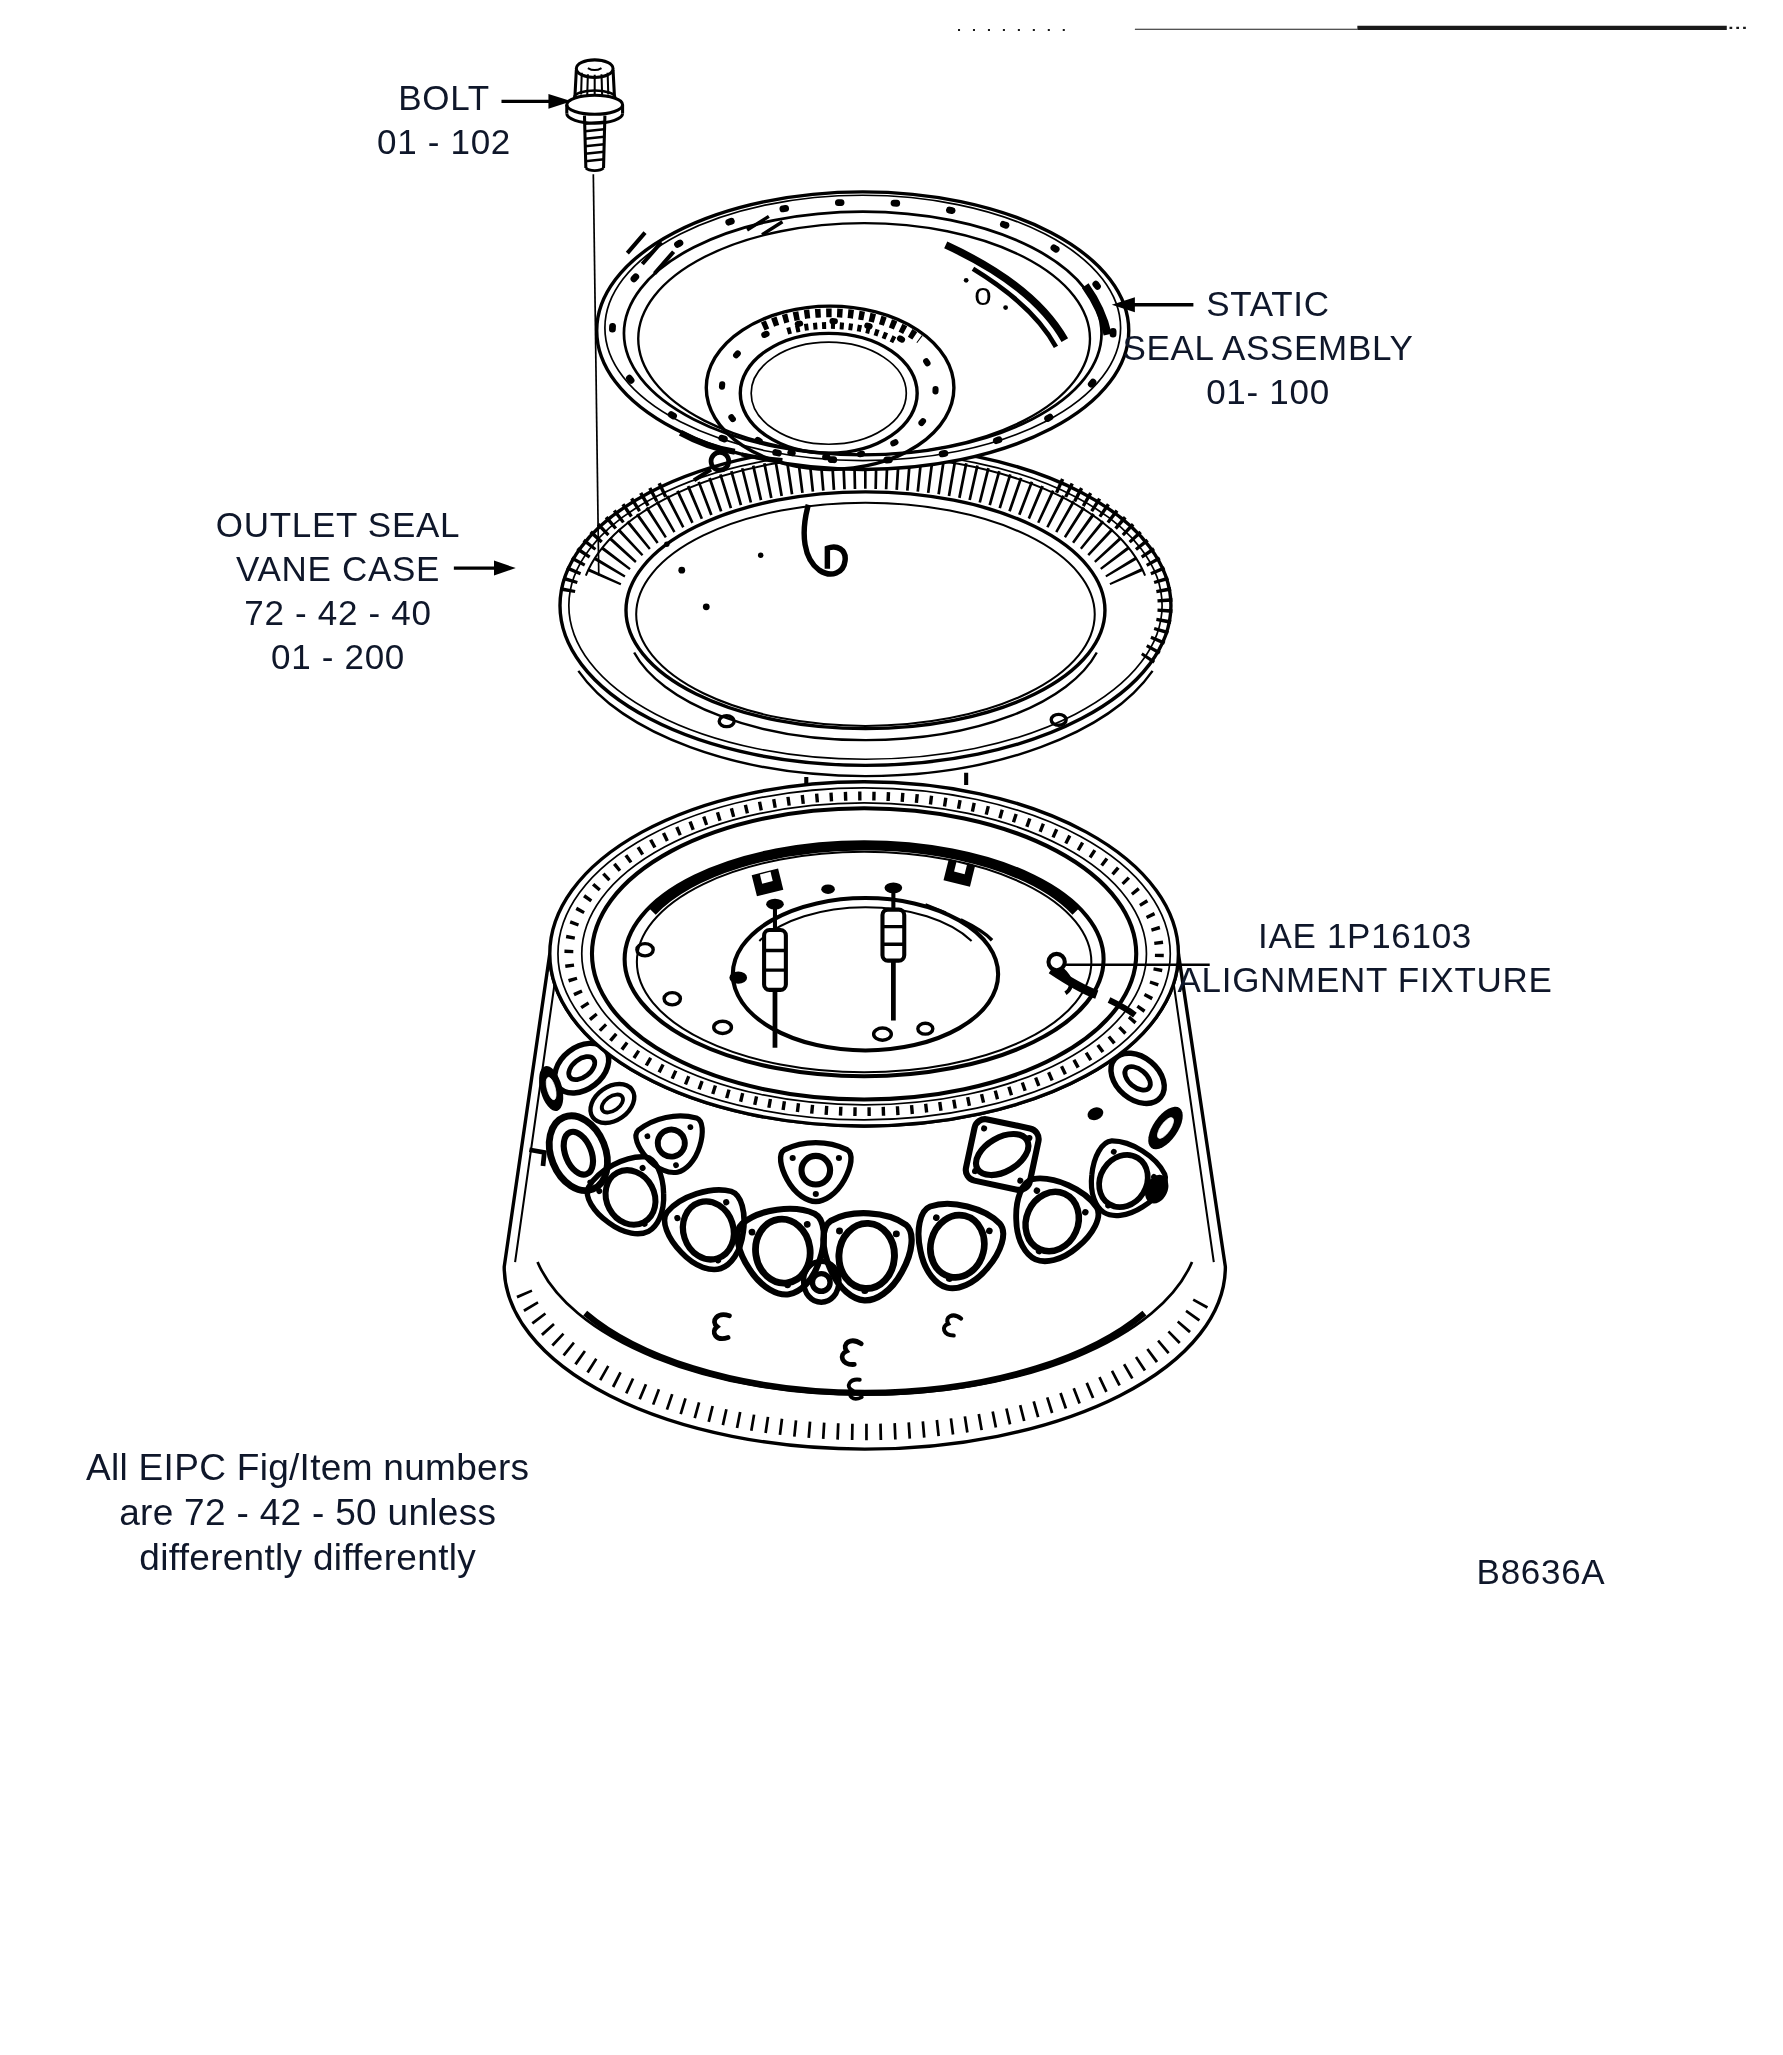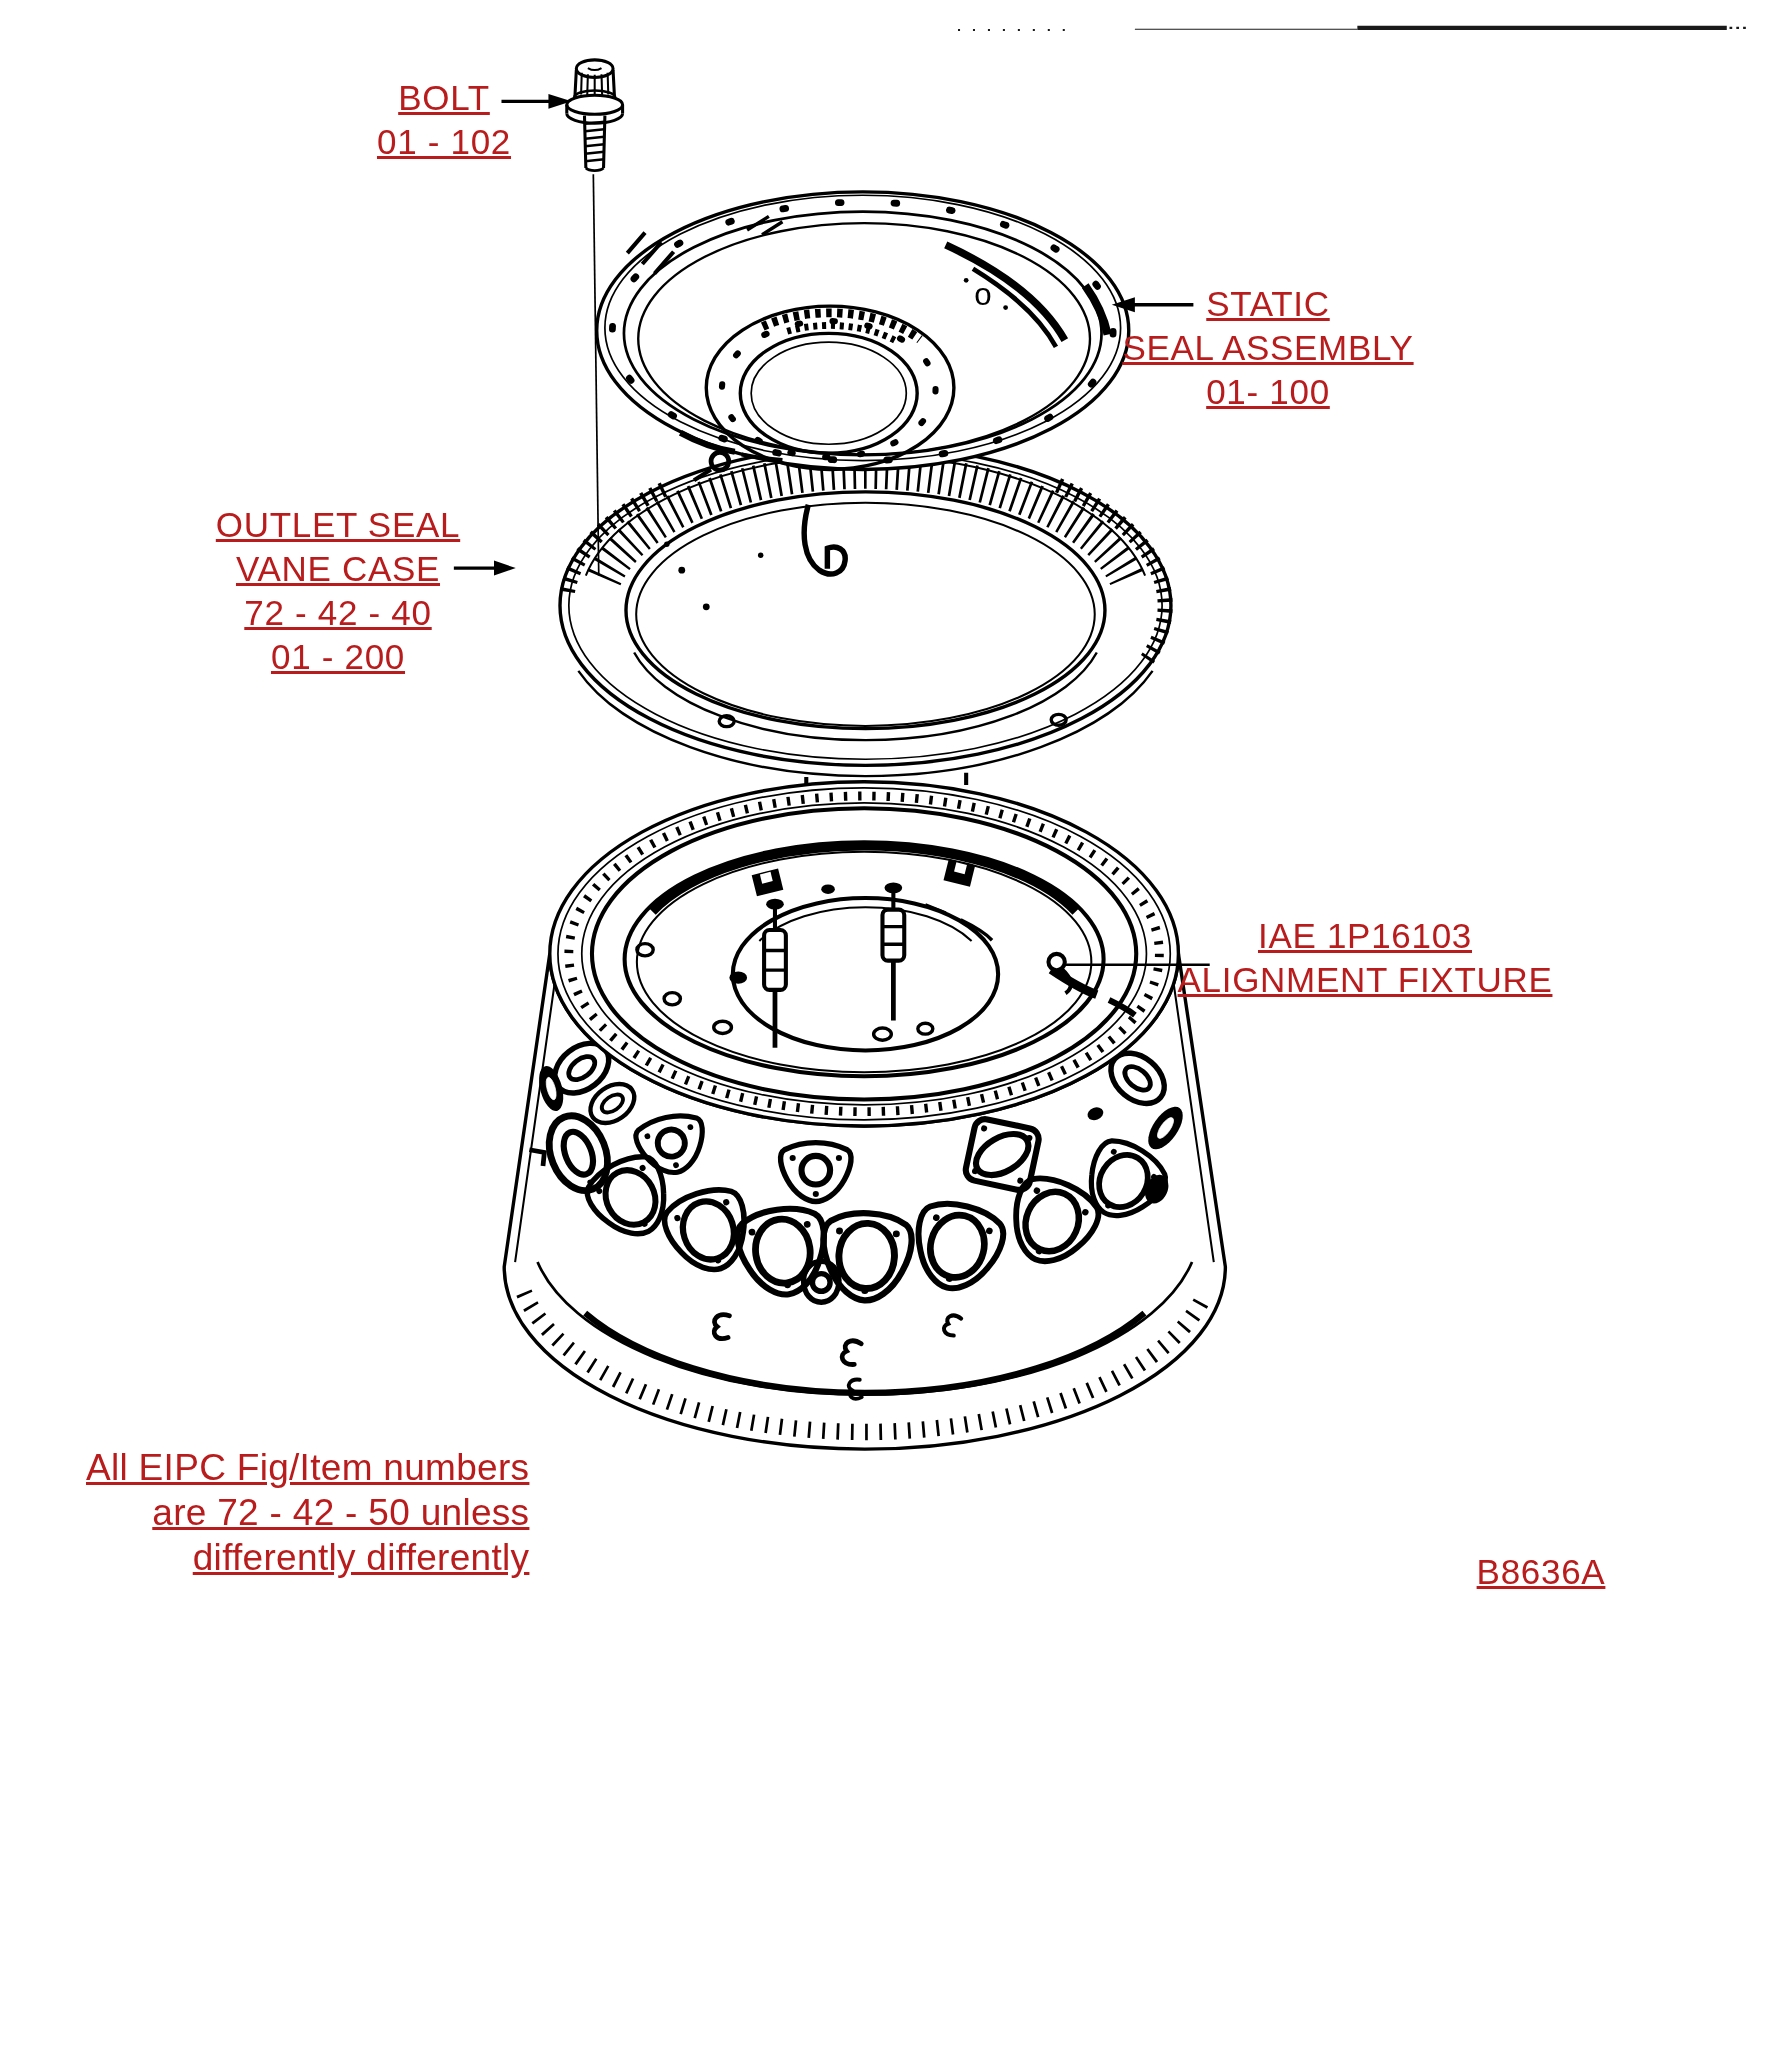--- a/index.html
+++ b/index.html
@@ -1,21 +1,21 @@
 <!DOCTYPE html>
 <html style="font-size:11px"><head>
 <meta charset="utf-8">
 <style>
   html,body{margin:0;padding:0;background:#ffffff;}
   .page{position:relative;width:1784px;height:2056px;background:#ffffff;overflow:hidden;
         font-family:"Liberation Sans", sans-serif;color:#000;}
   .art{position:absolute;left:0;top:0;width:1784px;height:2056px;}
   .label{position:absolute;font-size:35px;line-height:44px;letter-spacing:0.7px;
-         text-align:center;transform:translateX(-50%);white-space:nowrap;color:#b91c1c;text-decoration:underline;}
-  .label.left-align{text-align:right;transform:none;}
+         text-align:center;transform:translateX(-50%);white-space:nowrap;color:#0f172a;}
+  .label.left-align{text-align:center;transform:none;}
   .label.note{font-size:37px;line-height:45px;letter-spacing:0.3px;}
   .label div{white-space:nowrap;}
 </style>
 </head>
 <body>
 
 <div class="page">
 
   <svg class="art" viewBox="0 0 2622 3022" fill="none" stroke="#000">
 

